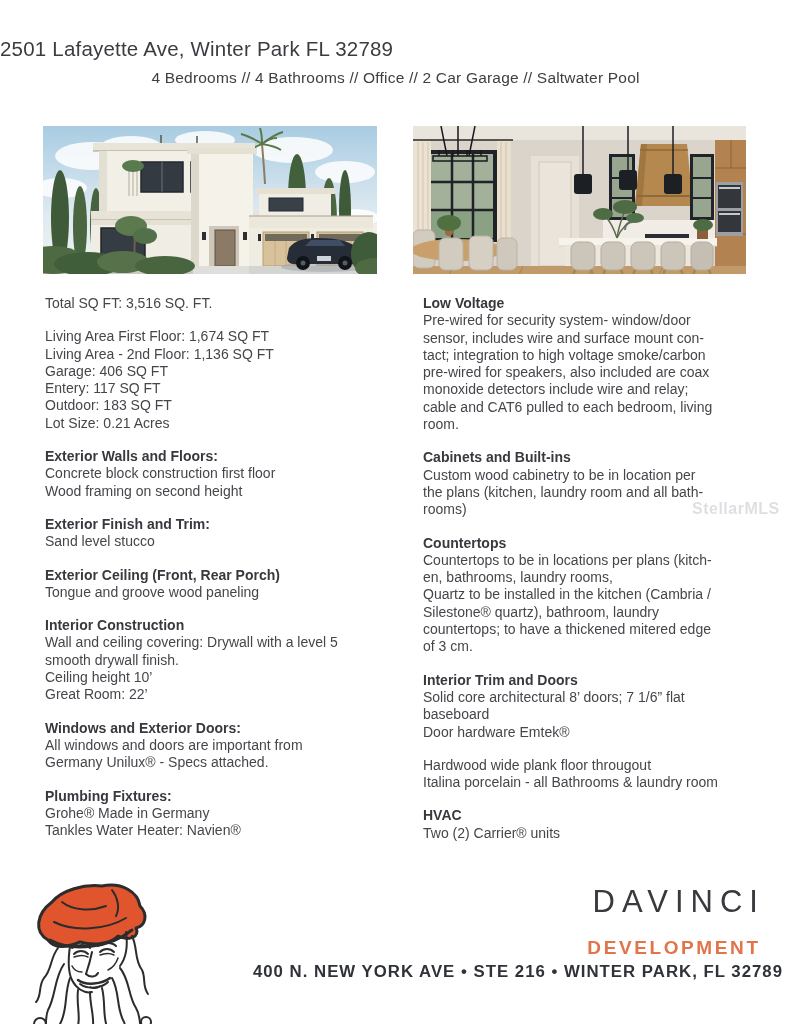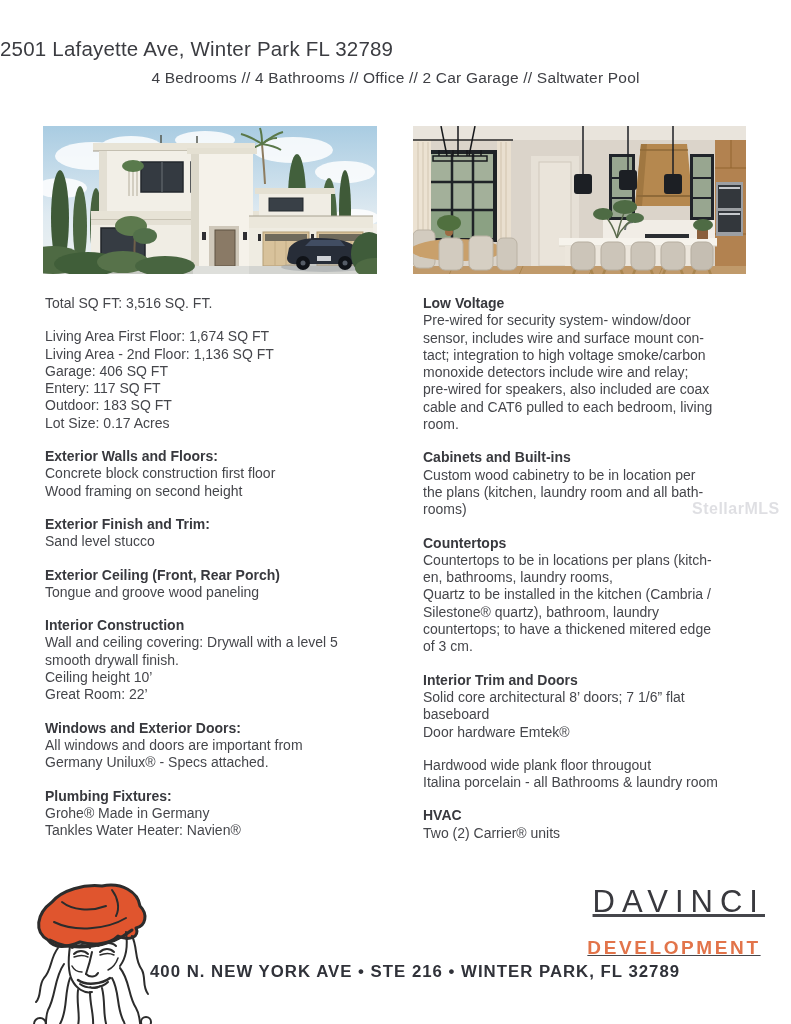--- a/index.html
+++ b/index.html
@@ -25,30 +25,30 @@
   }
   .col-left{left:45px;}
   .col-right{left:423px;}
   .section{margin:0 0 16px 0;}
   .section .heading{font-weight:700;color:#38393e;}
   .watermark{
     position:absolute;left:692px;top:500px;font-size:16px;font-weight:700;
     color:#b9bac2;opacity:.45;letter-spacing:.5px;
   }
   .davinci-face{position:absolute;left:14px;top:874px;width:150px;height:170px;}
-  .brand{position:absolute;right:33px;top:884px;text-align:right;text-decoration:underline;}
+  .brand{position:absolute;right:33px;top:884px;text-align:right;}
   .brand-name{
     font-size:31px;font-weight:300;letter-spacing:7px;margin-right:-7px;
     color:#39393e;
   }
   .brand-sub{
     margin-top:17px;font-size:19px;font-weight:700;letter-spacing:2.6px;margin-right:-2.6px;
   }
   .footer-address{
-    position:absolute;left:150px;right:8px;top:962px;text-align:left;
+    position:absolute;left:150px;right:8px;top:962px;text-align:right;
     font-size:16.8px;font-weight:700;letter-spacing:1px;color:#303239;
   }
 </style>
 </head>
 <body>
 
 <div class="page">
 
   <div class="page-title">2501 Lafayette Ave, Winter Park FL 32789</div>
   <div class="page-subtitle">4 Bedrooms // 4 Bathrooms // Office // 2 Car Garage // Saltwater Pool</div>
@@ -313,21 +313,21 @@
   <div class="col col-left" id="col-left">
       <div class="section">
         <div class="line">Total SQ FT: 3,516 SQ. FT.</div>
       </div>
       <div class="section">
         <div class="line">Living Area First Floor: 1,674 SQ FT</div>
         <div class="line">Living Area - 2nd Floor: 1,136 SQ FT</div>
         <div class="line">Garage: 406 SQ FT</div>
         <div class="line">Entery: 117 SQ FT</div>
         <div class="line">Outdoor: 183 SQ FT</div>
-        <div class="line">Lot Size: 0.17 Acres</div>
+        <div class="line">Lot Size: 0.21 Acres</div>
       </div>
       <div class="section">
         <div class="heading">Exterior Walls and Floors:</div>
         <div class="line">Concrete block construction first floor</div>
         <div class="line">Wood framing on second height</div>
       </div>
       <div class="section">
         <div class="heading">Exterior Finish and Trim:</div>
         <div class="line">Sand level stucco</div>
       </div>
@@ -352,22 +352,22 @@
         <div class="line">Grohe® Made in Germany</div>
         <div class="line">Tankles Water Heater: Navien®</div>
       </div>
     </div>
   <div class="col col-right" id="col-right">
       <div class="section">
         <div class="heading">Low Voltage</div>
         <div class="line">Pre-wired for security system- window/door</div>
         <div class="line">sensor, includes wire and surface mount con-</div>
         <div class="line">tact; integration to high voltage smoke/carbon</div>
+        <div class="line">pre-wired for speakers, also included are coax</div>
         <div class="line">monoxide detectors include wire and relay;</div>
-        <div class="line">pre-wired for speakers, also included are coax</div>
         <div class="line">cable and CAT6 pulled to each bedroom, living</div>
         <div class="line">room.</div>
       </div>
       <div class="section">
         <div class="heading">Cabinets and Built-ins</div>
         <div class="line">Custom wood cabinetry to be in location per</div>
         <div class="line">the plans (kitchen, laundry room and all bath-</div>
         <div class="line">rooms)</div>
       </div>
       <div class="section">

